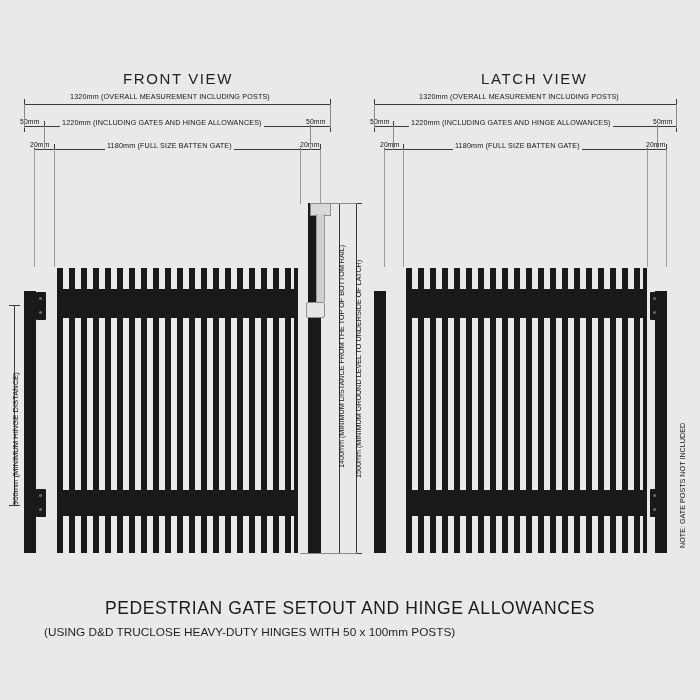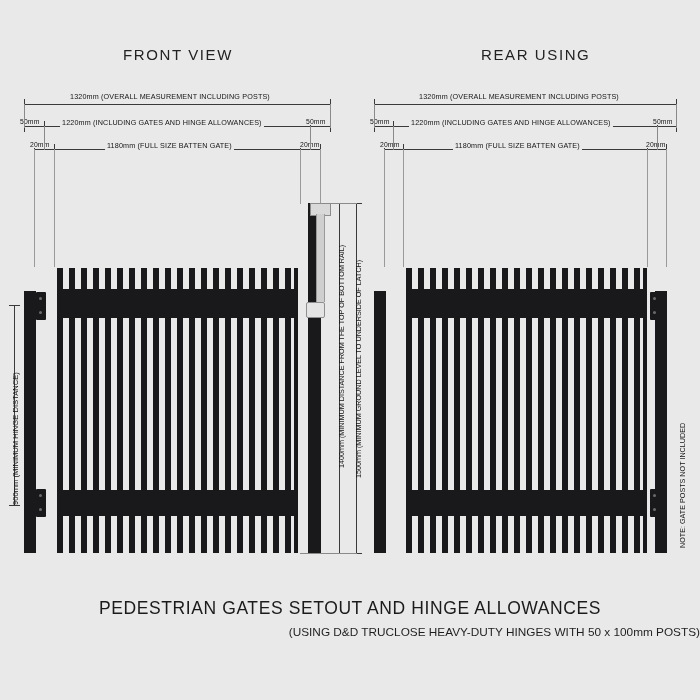--- a/index.html
+++ b/index.html
@@ -13,20 +13,21 @@
   }
   .stage{position:absolute;inset:0;}
 
   
   .view-title{
     position:absolute;
     font-size:15px;
     letter-spacing:1.6px;
     color:#222;
     white-space:nowrap;
+    margin-top:24px;
   }
   #front-title{left:123px;top:46px;}
   #rear-title{left:481px;top:46px;}
 
   
   .dim-label{
     position:absolute;
     font-size:7.2px;
     letter-spacing:.15px;
     white-space:nowrap;
@@ -60,35 +61,35 @@
   .latch-body{position:absolute;background:#d9d9d9;border:1px solid #8c8c8c;}
   .latch-stem{position:absolute;background:#cfcfcf;border-left:1px solid #9a9a9a;border-right:1px solid #9a9a9a;}
   .latch-knob{position:absolute;background:#e4e4e4;border:1px solid #8f8f8f;border-radius:2px;}
 
   
   .caption-main{
     position:absolute;left:0;right:0;text-align:center;
     top:598px;font-size:17.5px;letter-spacing:.6px;color:#1b1b1b;
   }
   .caption-sub{
-    position:absolute;left:0;right:0;text-align:right;
-    top:625px;font-size:11.8px;color:#1f1f1f;
+    position:absolute;left:0;right:0;text-align:left;
+    top:625px;font-size:11.8px;color:#1f1f1f;padding-left:44px;
   }
   .caption-note{
     position:absolute;left:0;right:0;text-align:center;
     top:663px;font-size:9.6px;color:#3a3a3a;
   }
 </style>
 </head>
 <body>
 
 <div class="stage">
 
   <div class="view-title" id="front-title">FRONT VIEW</div>
-  <div class="view-title" id="rear-title">REAR USING</div>
+  <div class="view-title" id="rear-title">LATCH VIEW</div>
 
   <div class="hline" style="left:24px;top:104px;width:306px;"></div>
   <div class="vline" style="left:24px;top:99px;height:11px;"></div>
   <div class="vline" style="left:330px;top:99px;height:11px;"></div>
   <div class="dim-label" style="left:68px;top:92px;background:#e9e9e9;padding:0 2px;">1320mm (OVERALL MEASUREMENT INCLUDING POSTS)</div>
 
   <div class="hline" style="left:24px;top:126px;width:306px;"></div>
   <div class="vline" style="left:24px;top:121px;height:11px;"></div>
   <div class="vline" style="left:44px;top:121px;height:11px;"></div>
   <div class="vline" style="left:310px;top:121px;height:11px;"></div>
@@ -238,16 +239,16 @@
 
   <div class="hinge" style="left:650px;top:292px;width:9px;height:28px;"></div>
   <div class="hinge-dot" style="left:653px;top:297px;width:3px;height:3px;"></div>
   <div class="hinge-dot" style="left:653px;top:311px;width:3px;height:3px;"></div>
   <div class="hinge" style="left:650px;top:489px;width:9px;height:28px;"></div>
   <div class="hinge-dot" style="left:653px;top:494px;width:3px;height:3px;"></div>
   <div class="hinge-dot" style="left:653px;top:508px;width:3px;height:3px;"></div>
 
   <div class="vtext" style="left:678px;top:548px;">NOTE: GATE POSTS NOT INCLUDED</div>
 
-  <div class="caption-main">PEDESTRIAN GATES SETOUT AND HINGE ALLOWANCES</div>
+  <div class="caption-main">PEDESTRIAN GATE SETOUT AND HINGE ALLOWANCES</div>
   <div class="caption-sub">(USING D&amp;D TRUCLOSE HEAVY-DUTY HINGES WITH 50 x 100mm POSTS)</div>
 
 </div>
 
 </body></html>

